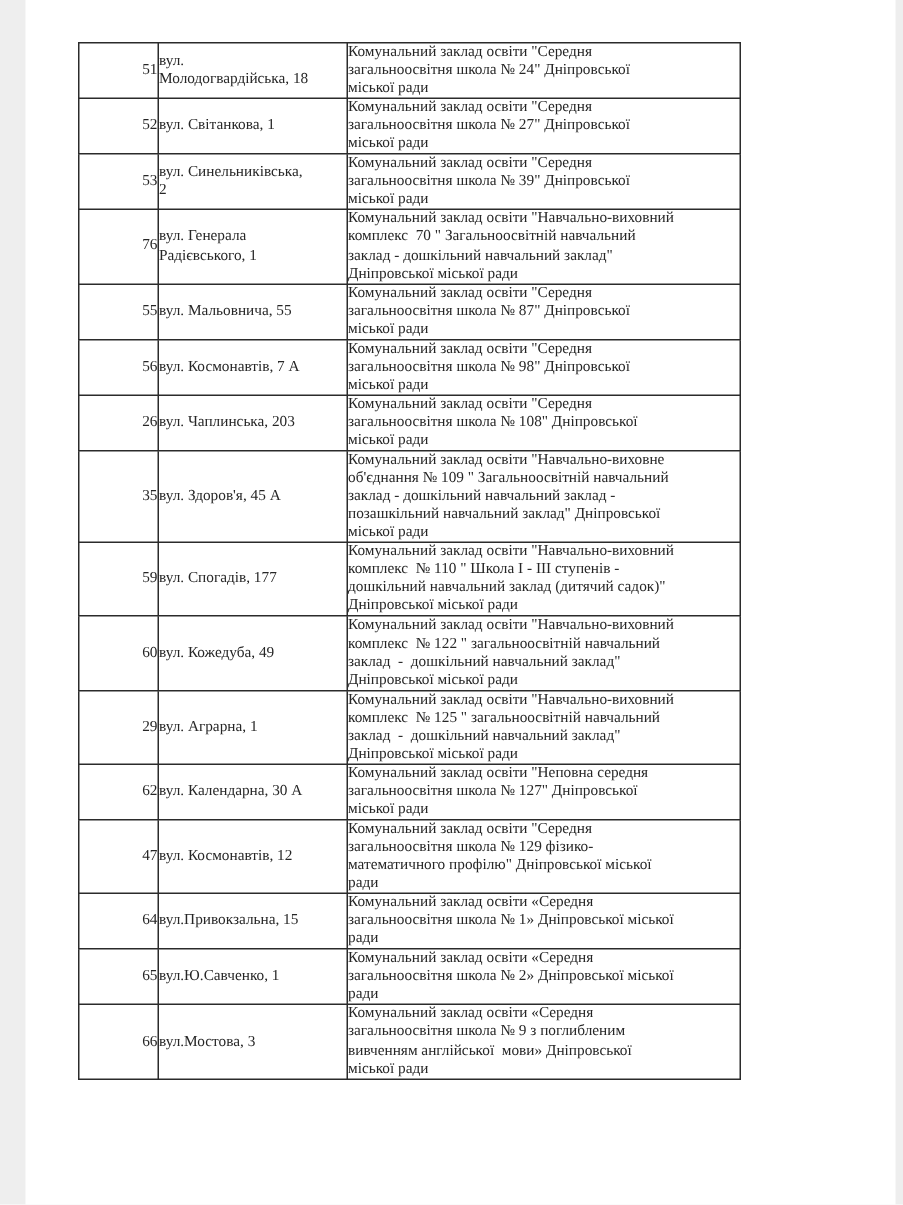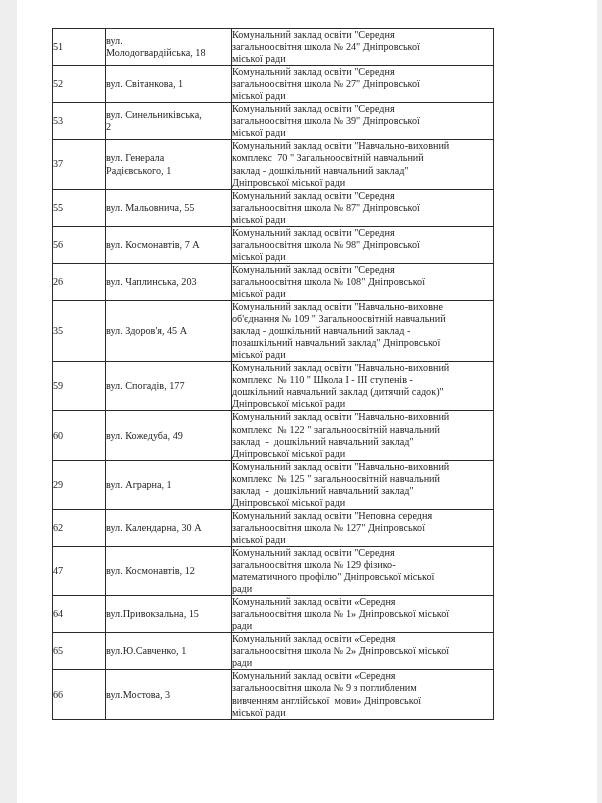--- a/index.html
+++ b/index.html
@@ -36,21 +36,21 @@
   #doc-table col.c-name  { width: 262px; }
   #doc-table td {
     border: 1px solid #2b2b2b;
     padding: 0;
     vertical-align: middle;
     color: #262626;
     font-size: 10.2px;
     line-height: 12.05px;
   }
   td.cell-num {
-    text-align: left;
+    text-align: right;
     vertical-align: middle;
     padding: 1px 2px;
   }
   td.cell-addr {
     text-align: left;
     vertical-align: middle;
     padding: 1px 5px 1px 8px;
   }
   td.cell-name {
     text-align: left;
@@ -111,21 +111,21 @@
 2</span>
           </td>
           <td class="cell-name">
             <span>Комунальний заклад освіти "Середня
 загальноосвітня школа № 39" Дніпровської
 міської ради</span>
           </td>
         </tr>
         <tr>
           <td class="cell-num">
-            <span>37</span>
+            <span>76</span>
           </td>
           <td class="cell-addr">
             <span>вул. Генерала
 Радієвського, 1</span>
           </td>
           <td class="cell-name">
             <span>Комунальний заклад освіти "Навчально-виховний
 комплекс  70 " Загальноосвітній навчальний
 заклад - дошкільний навчальний заклад"
 Дніпровської міської ради</span>

